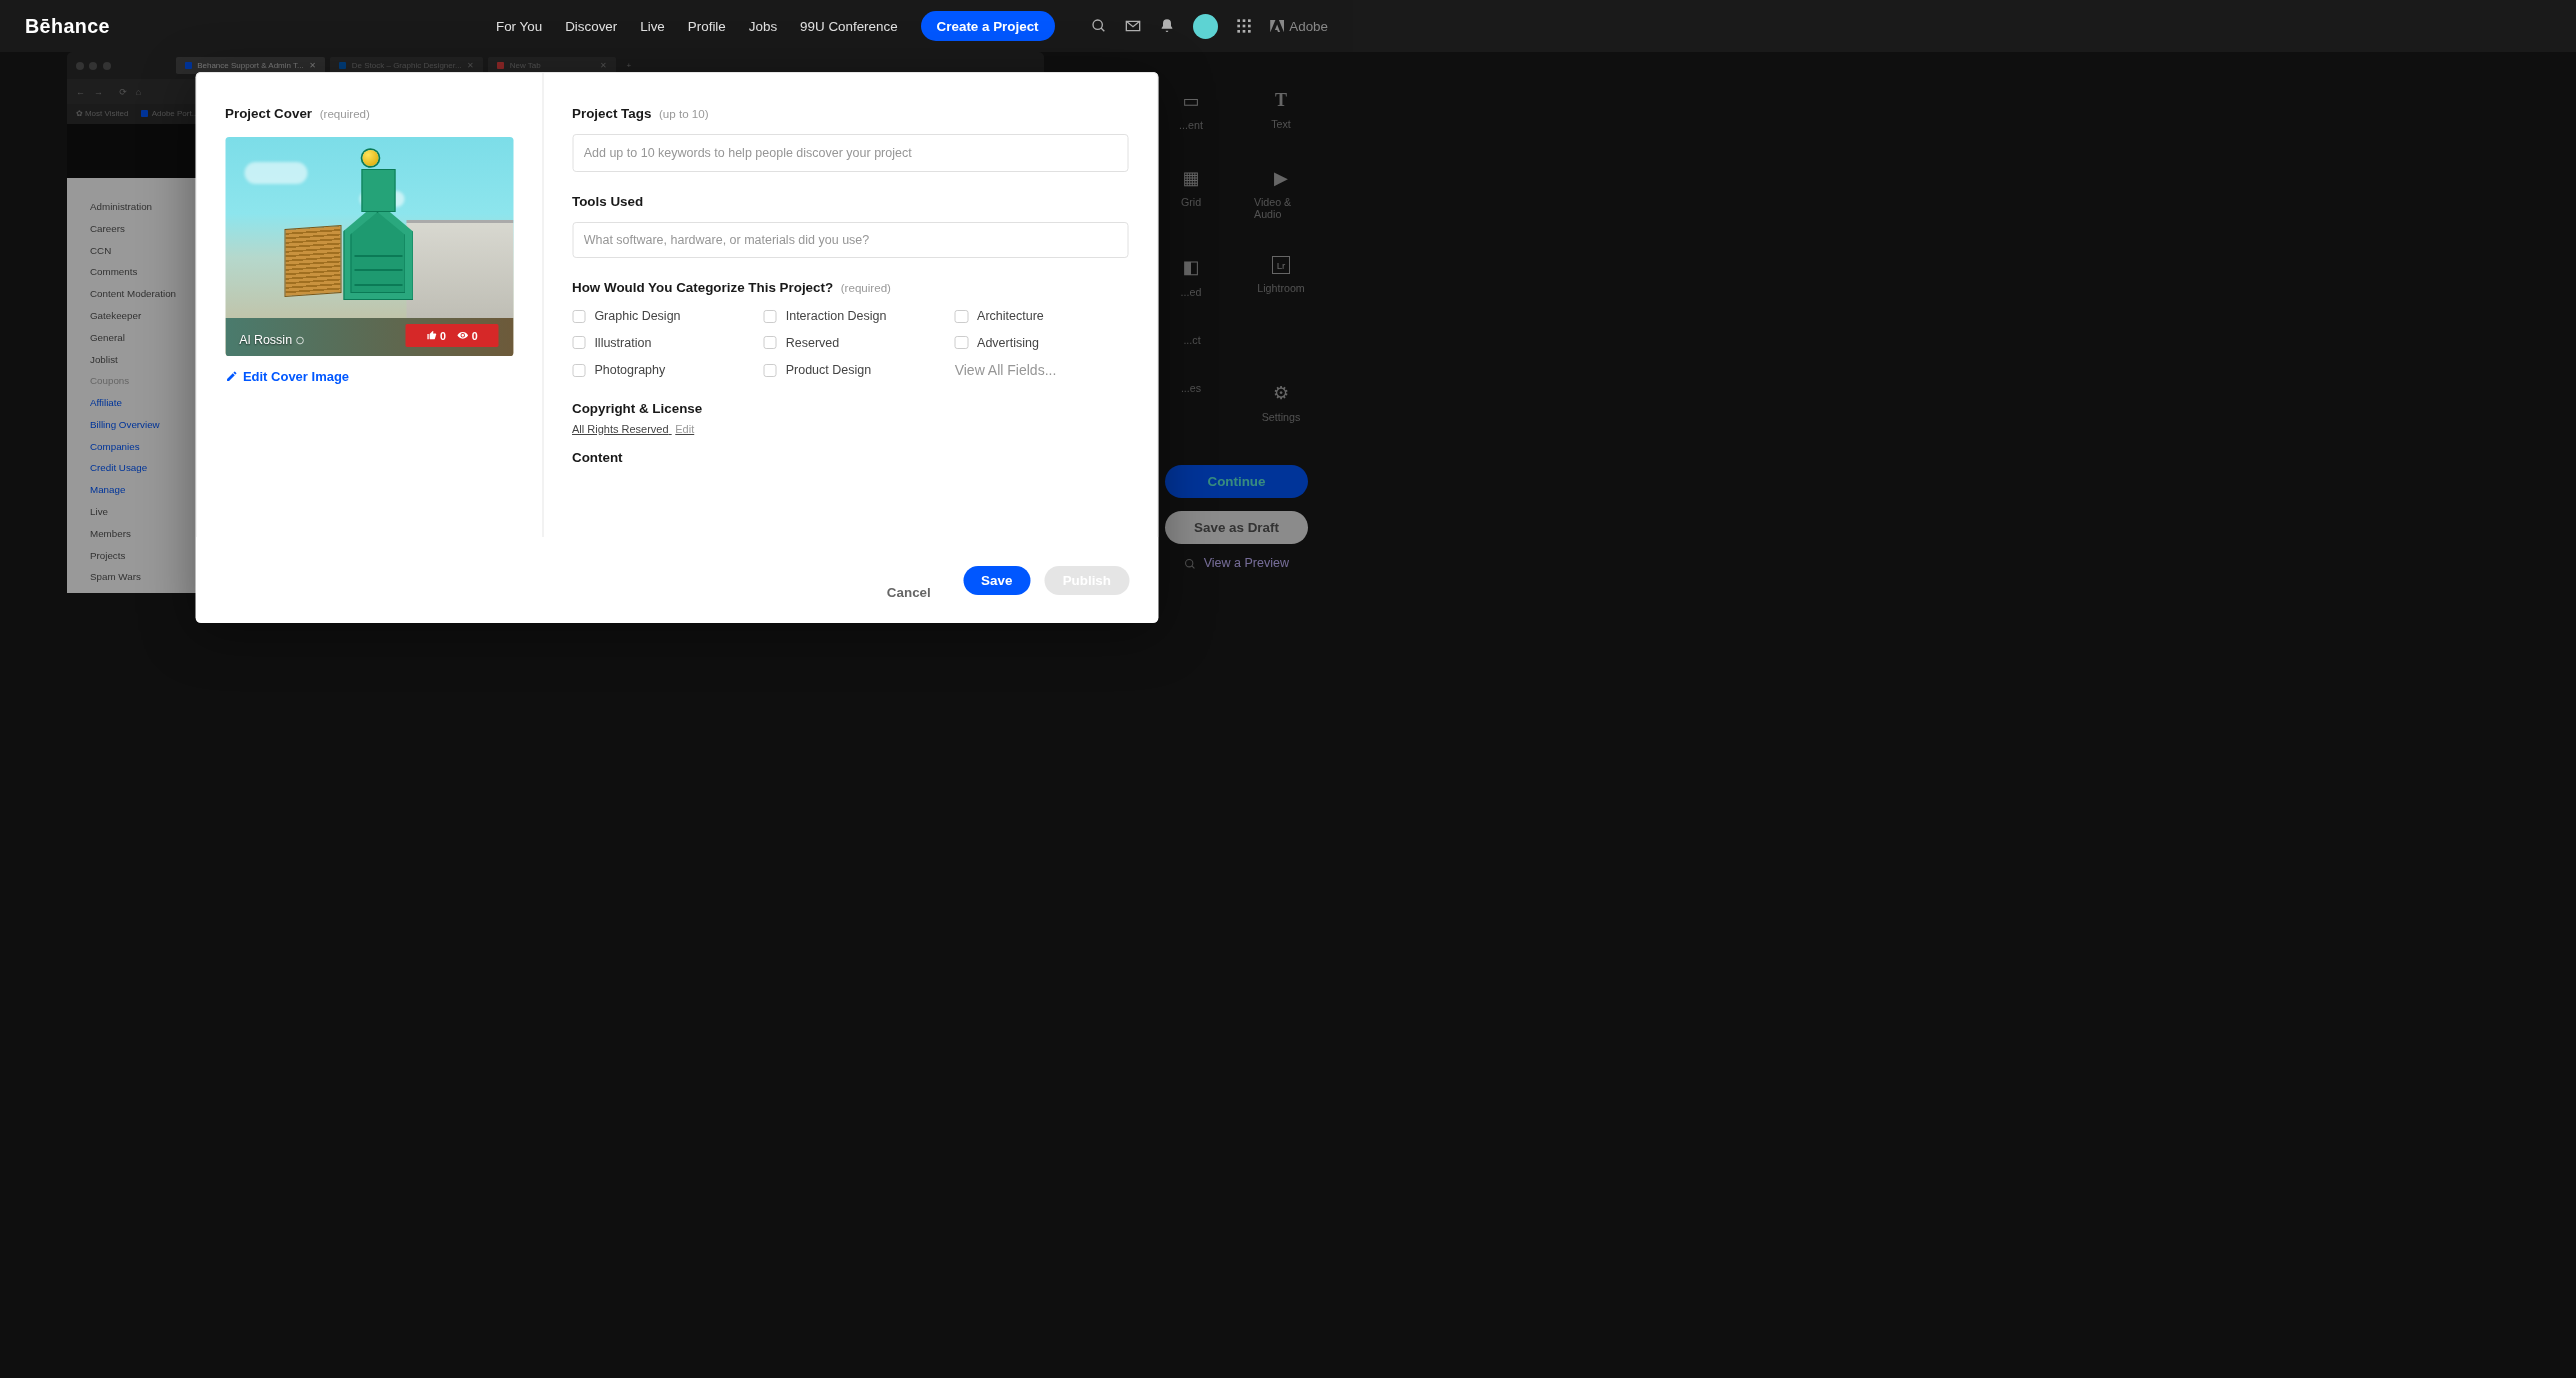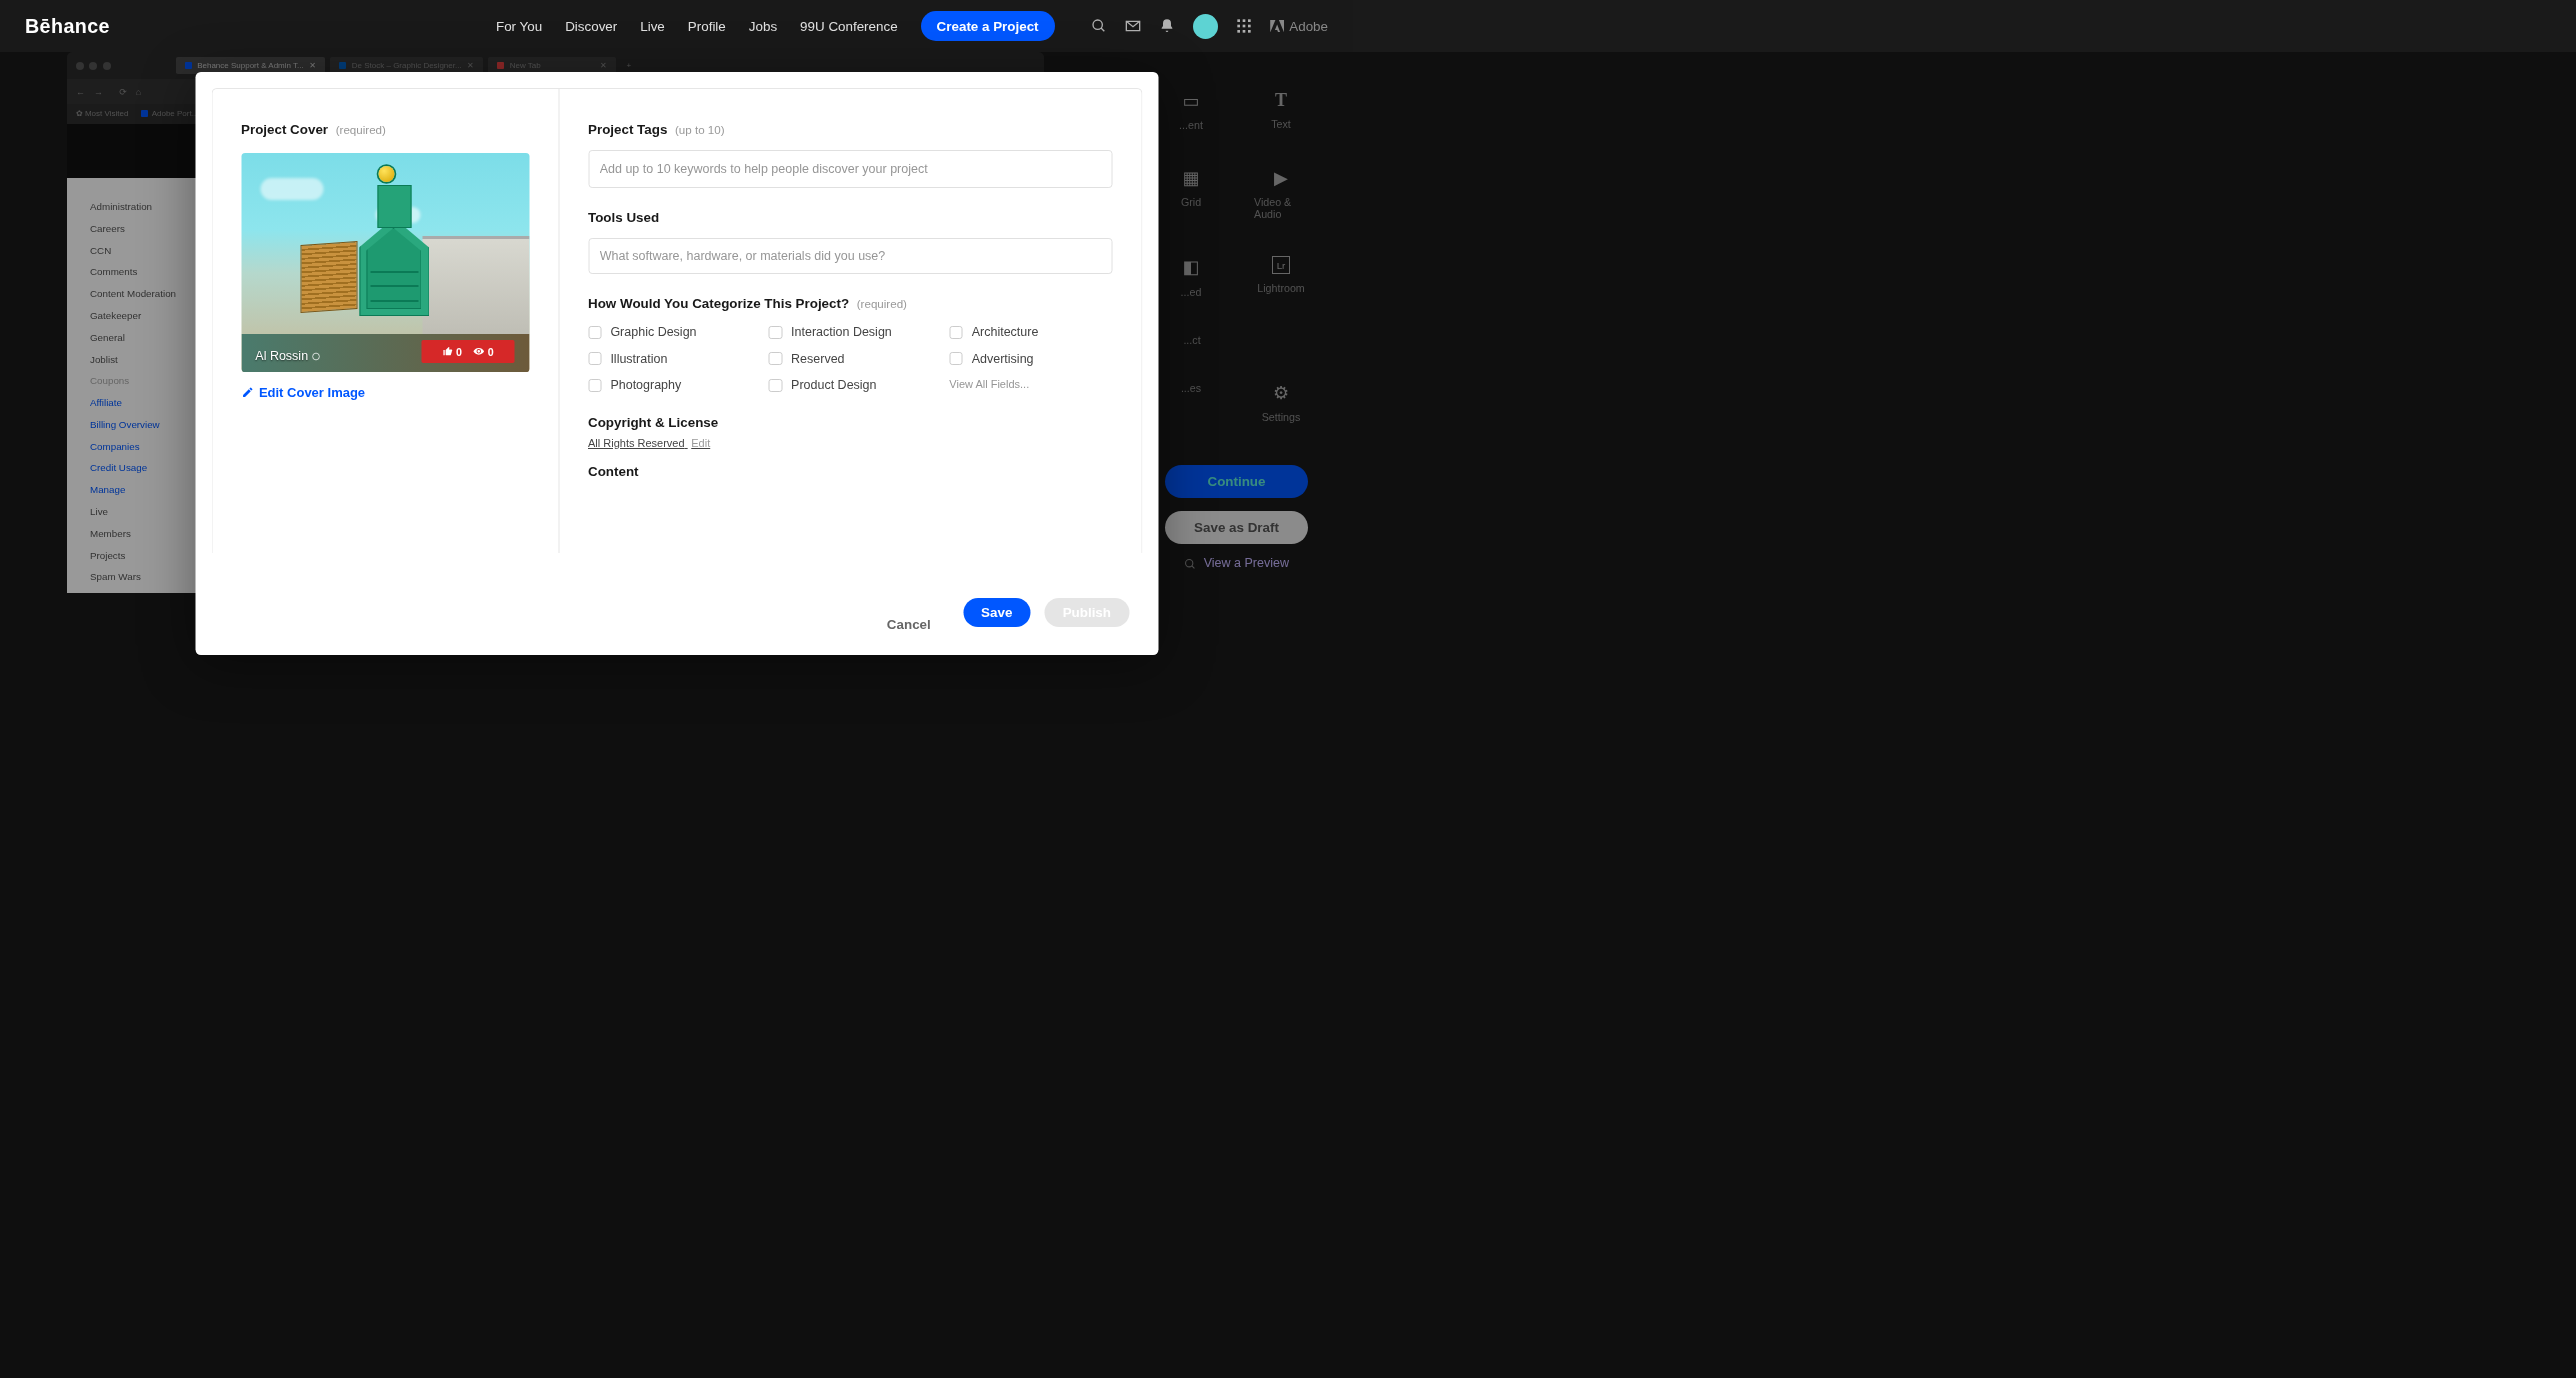--- a/index.html
+++ b/index.html
@@ -39,21 +39,21 @@
 .side-btn-pill { width: 143px; padding: 9px; border-radius: 18px; text-align: center; font-size: 13.4px; font-weight: 600; margin-bottom: 12.5px; cursor: pointer; }
 .side-continue { background: #0057ff; color: #5eead4; }
 .side-draft { background: #e8e8e8; color: #555; }
 .side-preview { color: #c4b5fd; font-size: 12.5px; display: flex; align-items: flex-end; gap: 7.2px; justify-content: center; }
 
 
 .overlay { position: fixed; inset: 0; top: 52px; background: rgba(0,0,0,0.4); }
 
 
 .modal { position: absolute; top: 72px; left: 50%; transform: translateX(-50%); width: 963px; background: #fff; border-radius: 5.4px; box-shadow: 0 9px 54px rgba(0,0,0,0.4); }
-.modal-body { display: flex; min-height: 465px; border: 0.9px solid #e6e6e6; margin: 16px; border-radius: 5.4px 5.4px 0 0; border-bottom: none; }
+.modal-body { display: flex; min-height: 465px; border: 0.9px solid #e6e6e6; margin: 0; border-radius: 5.4px 5.4px 0 0; border-bottom: none; }
 .modal-left { flex: 0 0 345px; border-right: 0.9px solid #e6e6e6; padding: 32px 29px; }
 .modal-right { flex: 1; padding: 32px 29px; overflow: hidden; }
 .modal-footer { display: flex; justify-content: flex-end; align-items: center; padding: 16px 29px; gap: 14.3px; }
 
 .section-label { font-size: 13.4px; font-weight: 600; color: #191919; display: inline; }
 .req { font-size: 11.6px; color: #999; font-weight: 400; margin-left: 3.6px; }
 
 .cover-preview { width: 288px; height: 219px; border-radius: 3.6px; margin-top: 16px; background: linear-gradient(180deg, #7cdde8 0%, #8de5ed 35%, #b5d8cc 55%, #c7b896 100%); position: relative; overflow: hidden; }
 .cover-sky { position: absolute; inset: 0; }
 .cover-cloud { position: absolute; width: 63px; height: 21.5px; background: rgba(255,255,255,0.55); border-radius: 14.3px; filter: blur(1.8px); }
@@ -69,21 +69,21 @@
 .edit-cover { margin-top: 12.5px; color: #0057ff; font-size: 13px; font-weight: 700; display: flex; align-items: center; gap: 5.4px; cursor: pointer; }
 
 .field { margin-bottom: 21.5px; }
 .text-input { width: 100%; height: 30px; border: 0.9px solid #e0e0e0; border-radius: 3.6px; padding: 0 10.7px; font-size: 12.5px; color: #333; margin-top: 12.5px; }
 .text-input::placeholder { color: #969696; }
 .text-input.focused { border: 0.9px solid #0057ff; box-shadow: 0 0 0 0.9px #0057ff inset; }
 
 .cat-grid { display: grid; grid-template-columns: repeat(3, 1fr); gap: 12.5px 18px; margin-top: 14.3px; }
 .cat-item { display: flex; align-items: center; gap: 9px; font-size: 12.5px; color: #444; cursor: pointer; }
 .checkbox { width: 13.4px; height: 13.4px; border: 0.9px solid #ccc; border-radius: 2.7px; background: #fff; }
-.view-all { color: #969696; font-size: 11px; cursor: pointer; }
+.view-all { color: #969696; font-size: 14px; cursor: pointer; }
 
 .copyright-row { margin-top: 7.2px; font-size: 11px; color: #444; text-decoration: underline; }
 .copyright-row .edit { color: #999; margin-left: 3.6px; cursor: pointer; }
 
 .btn { padding: 7.2px 18px; border-radius: 18px; font-size: 13.4px; font-weight: 600; cursor: pointer; border: none; }
 .btn-cancel { background: transparent; color: #666; margin-top: 25px; }
 .btn-save { background: #0057ff; color: #fff; }
 .btn-publish { background: #e5e5e5; color: #fff; cursor: not-allowed; }
 
 svg { display: block; }

